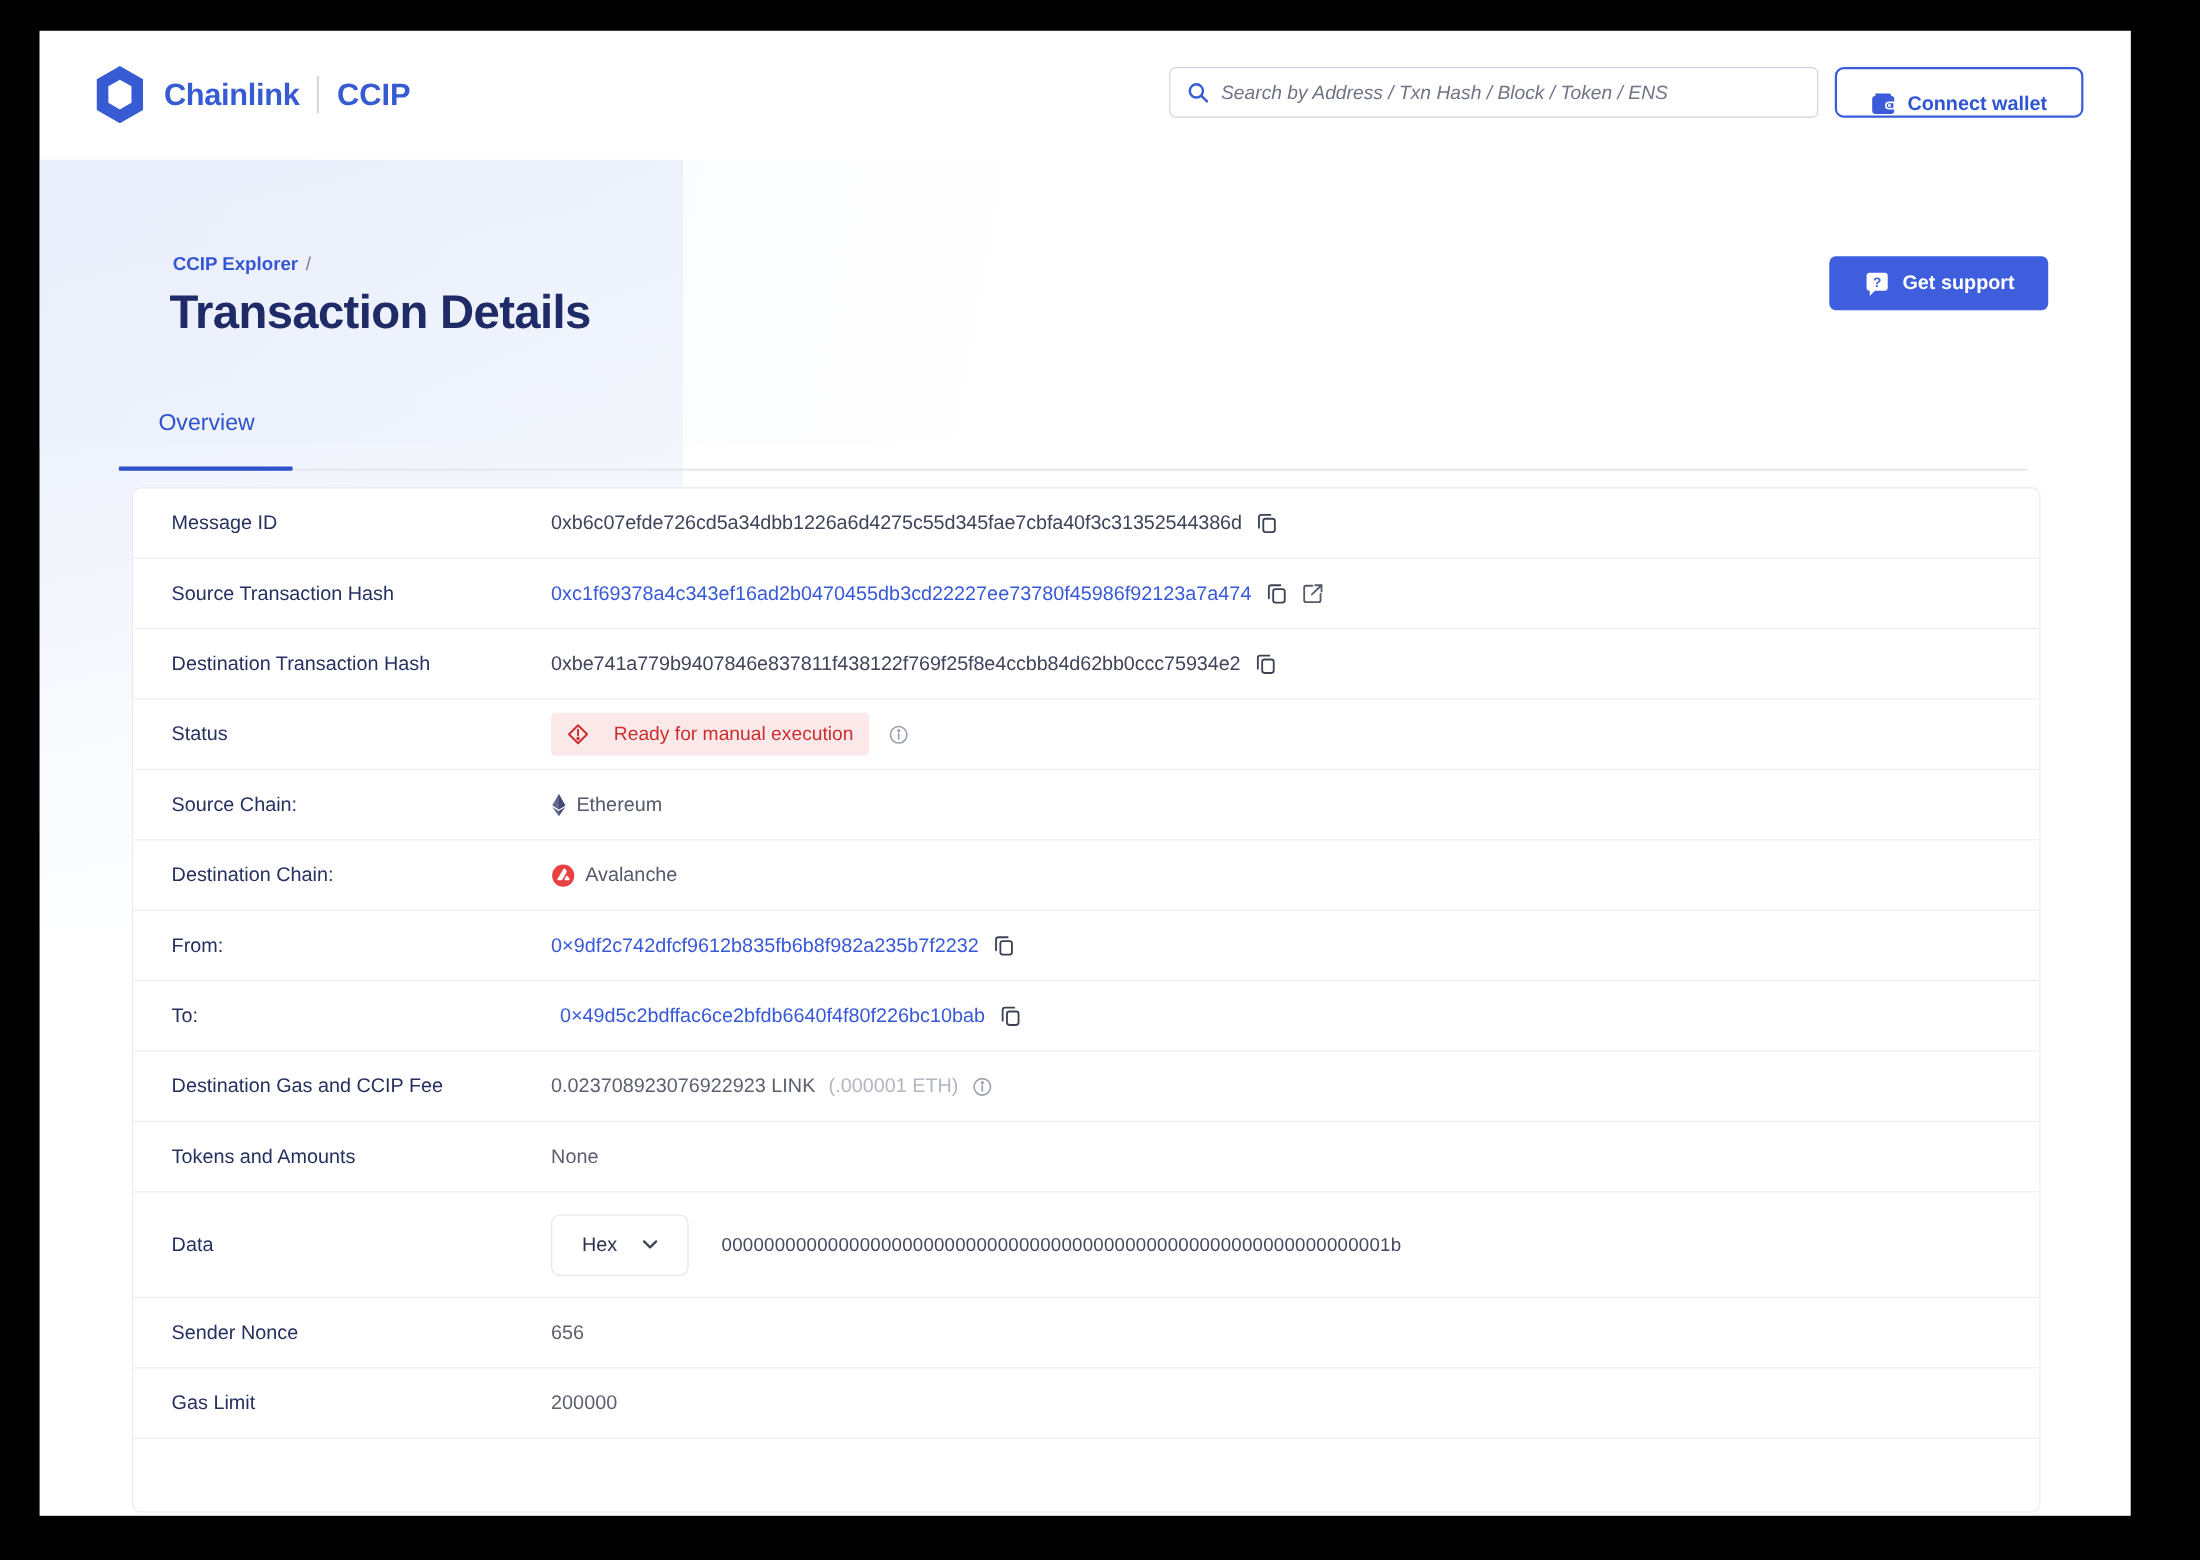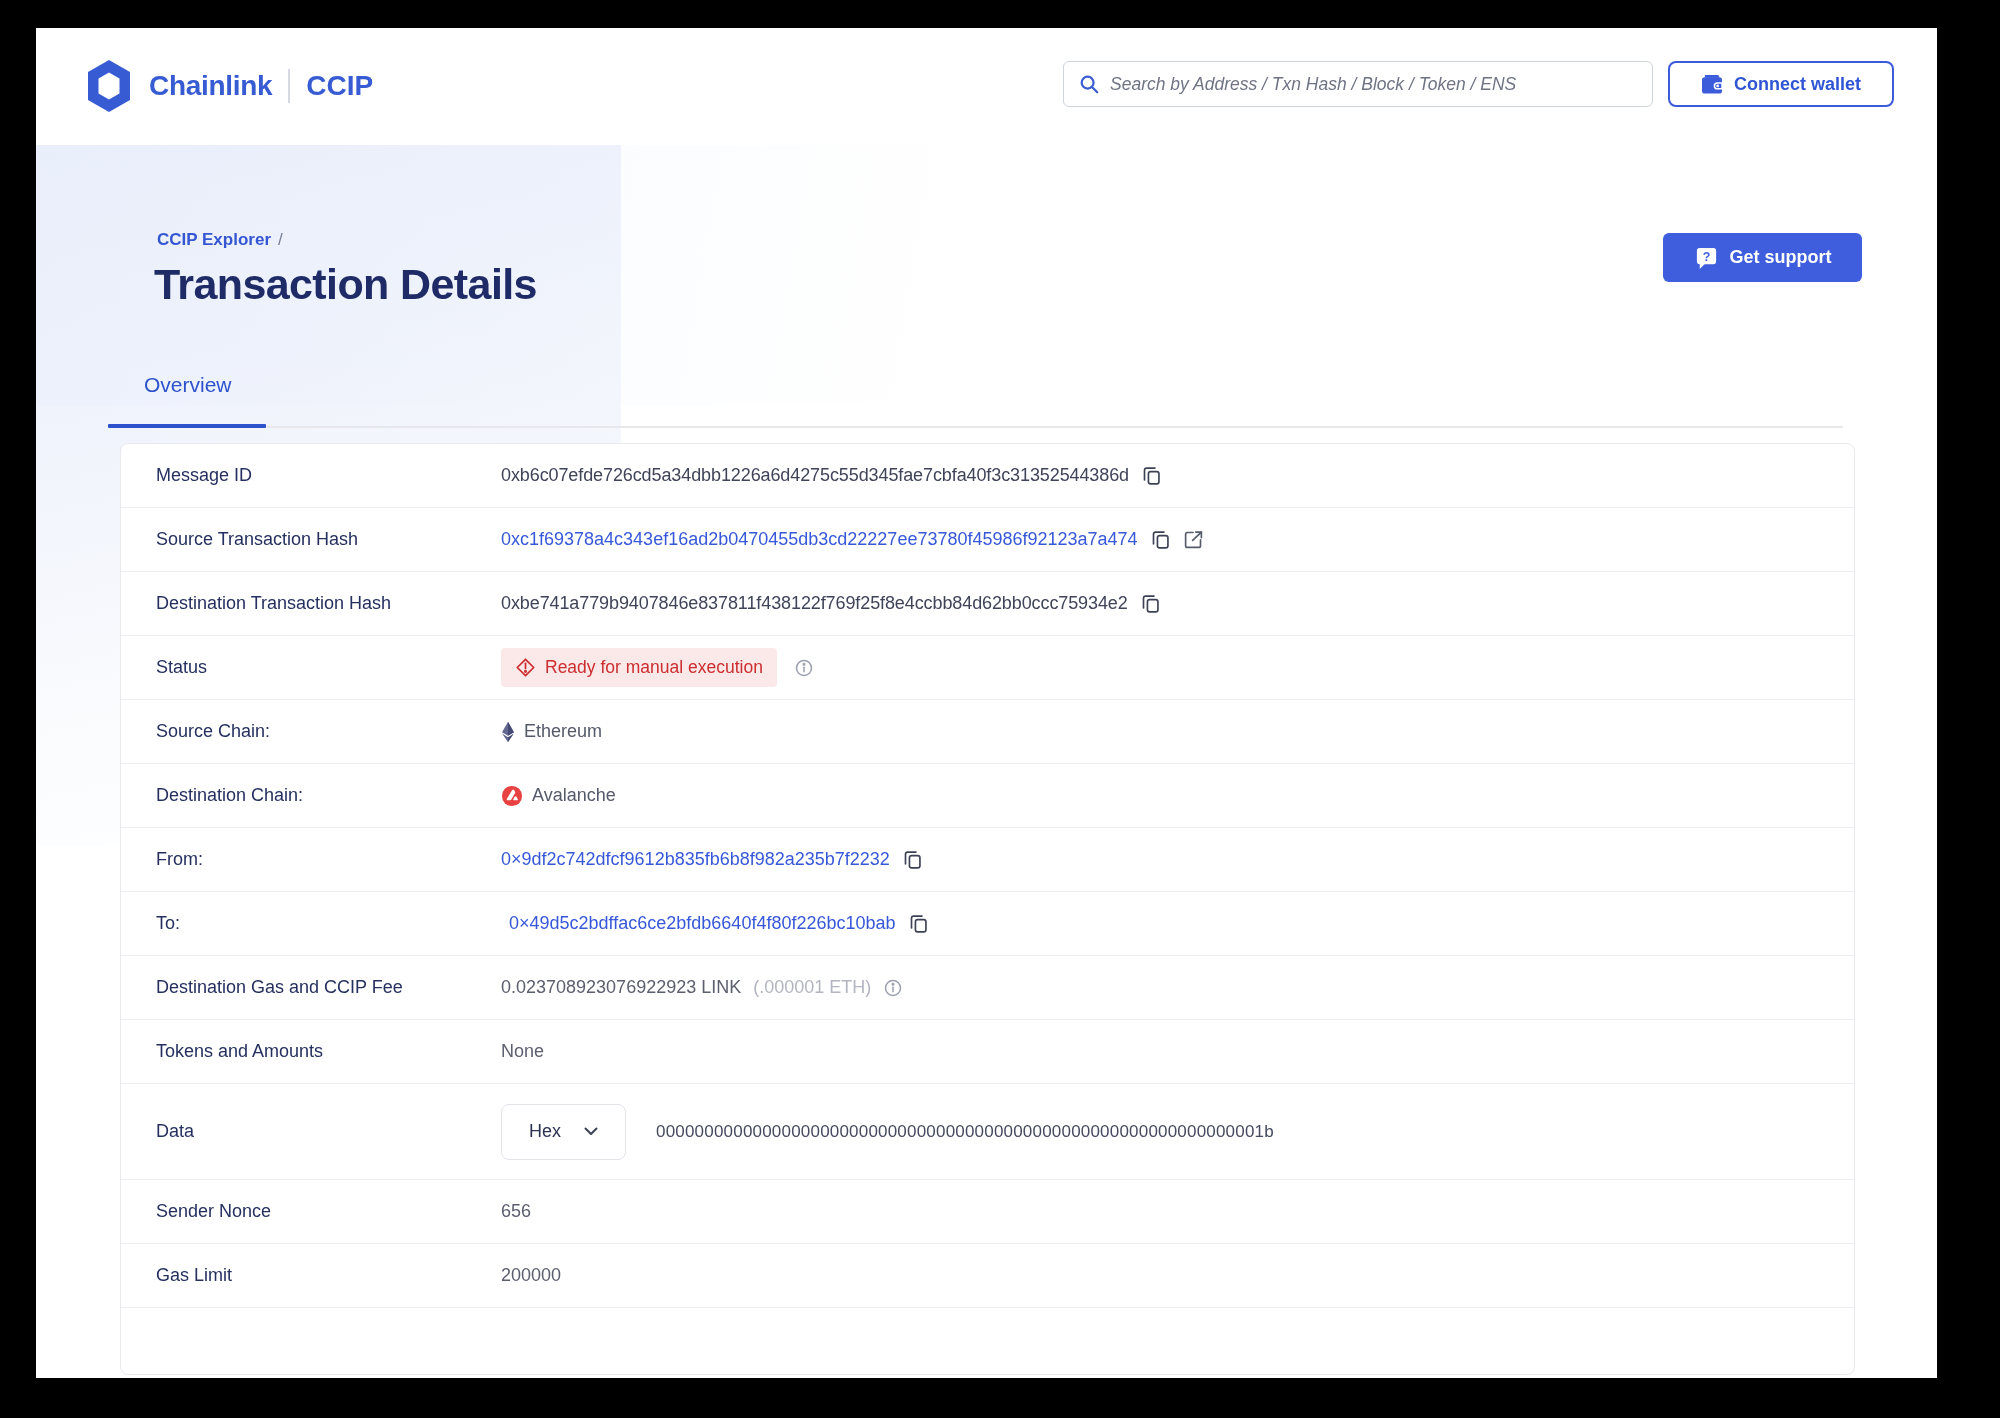--- a/index.html
+++ b/index.html
@@ -12,21 +12,21 @@
   .brand { position: absolute; left: 49px; top: 31px; display: flex; align-items: center; gap: 16px; }
   .brand-name { color: #375bd2; font-size: 28px; font-weight: bold; letter-spacing: -0.3px; }
   .brand-divider { width: 2px; height: 34px; background: #d4d9e4; }
   .brand-product { color: #375bd2; font-size: 28px; font-weight: bold; }
   .search-box { position: absolute; left: 1027px; top: 33px; width: 590px; height: 46px;
     border: 1px solid #cfd3dc; border-radius: 6px; background: #fff; display: flex; align-items: center; padding: 0 14px; gap: 10px; }
   .search-box input { border: none; outline: none; flex: 1; font-size: 17.5px; font-style: italic; color: #3b3f4e;
     font-family: "Liberation Sans", "DejaVu Sans", sans-serif; background: transparent; }
   .search-box input::placeholder { color: #6f7484; font-style: italic; }
   .connect-btn { position: absolute; left: 1632px; top: 33px; width: 226px; height: 46px; background: #fff;
-    border: 2px solid #3b5bdb; border-radius: 8px; display: flex; align-items: center; justify-content: center; gap: 10px;
+    border: 2px solid #3b5bdb; border-radius: 8px; display: flex; align-items: flex-end; justify-content: center; gap: 10px;
     color: #2f55d4; font-size: 18px; font-weight: bold; cursor: pointer; font-family: inherit; }
 
   
   .hero-bg { position: absolute; left: 0; top: 117px; width: 585px; height: 700px; pointer-events: none;
     background: linear-gradient(168deg, rgba(230,236,250,0.95) 0%, rgba(238,242,251,0.75) 45%, rgba(244,247,252,0.35) 75%, rgba(255,255,255,0) 100%); }
   .hero-bg2 { position: absolute; left: 0; top: 117px; width: 1100px; height: 260px; pointer-events: none;
     background: linear-gradient(100deg, rgba(234,239,251,0.55) 0%, rgba(244,247,253,0.25) 55%, rgba(255,255,255,0) 85%); }
   .breadcrumb { position: absolute; left: 121px; top: 202px; font-size: 17px; font-weight: bold; color: #3556d3; z-index: 3;}
   .breadcrumb .sep { color: #7a8097; font-weight: normal; margin-left: 7px; }
   .page-title { position: absolute; left: 118px; top: 232px; font-size: 43px; font-weight: bold; color: #1e2b66;
@@ -48,21 +48,21 @@
   .row.tall { height: 96px; }
   .row:last-child { border-bottom: none; }
   .row-label { width: 345px; flex: none; font-size: 18px; color: #25305f; }
   .row-value { display: flex; align-items: center; gap: 12px; font-size: 18px; color: #5b5f6e; }
   .hash { color: #3f4459; letter-spacing: -0.1px; }
   .link { color: #3758d8; cursor: pointer; text-decoration: none; }
   .icon-btn { background: none; border: none; padding: 0; cursor: pointer; display: inline-flex; align-items: center; }
   .muted { color: #b3b6c1; }
   .chain { display: inline-flex; align-items: center; gap: 9px; color: #555a6a; }
 
-  .status-badge { display: inline-flex; align-items: center; gap: 9px; background: #fbe9e9; border-radius: 4px;
+  .status-badge { display: inline-flex; align-items: center; gap: 22px; background: #fbe9e9; border-radius: 4px;
     padding: 9px 14px; color: #cc2d30; font-size: 17.5px; }
 
   .hex-select { width: 125px; height: 56px; border: 1px solid #e3e4ea; border-radius: 8px; display: inline-flex;
     align-items: center; justify-content: center; gap: 23px; color: #2c3350; font-size: 18px; cursor: pointer;
     background: #fff; font-family: inherit; }
   .hex-data { margin-left: 18px; font-size: 17px; color: #454a5f; letter-spacing: 0.2px; }
 </style>
 </head>
 <body>
 

